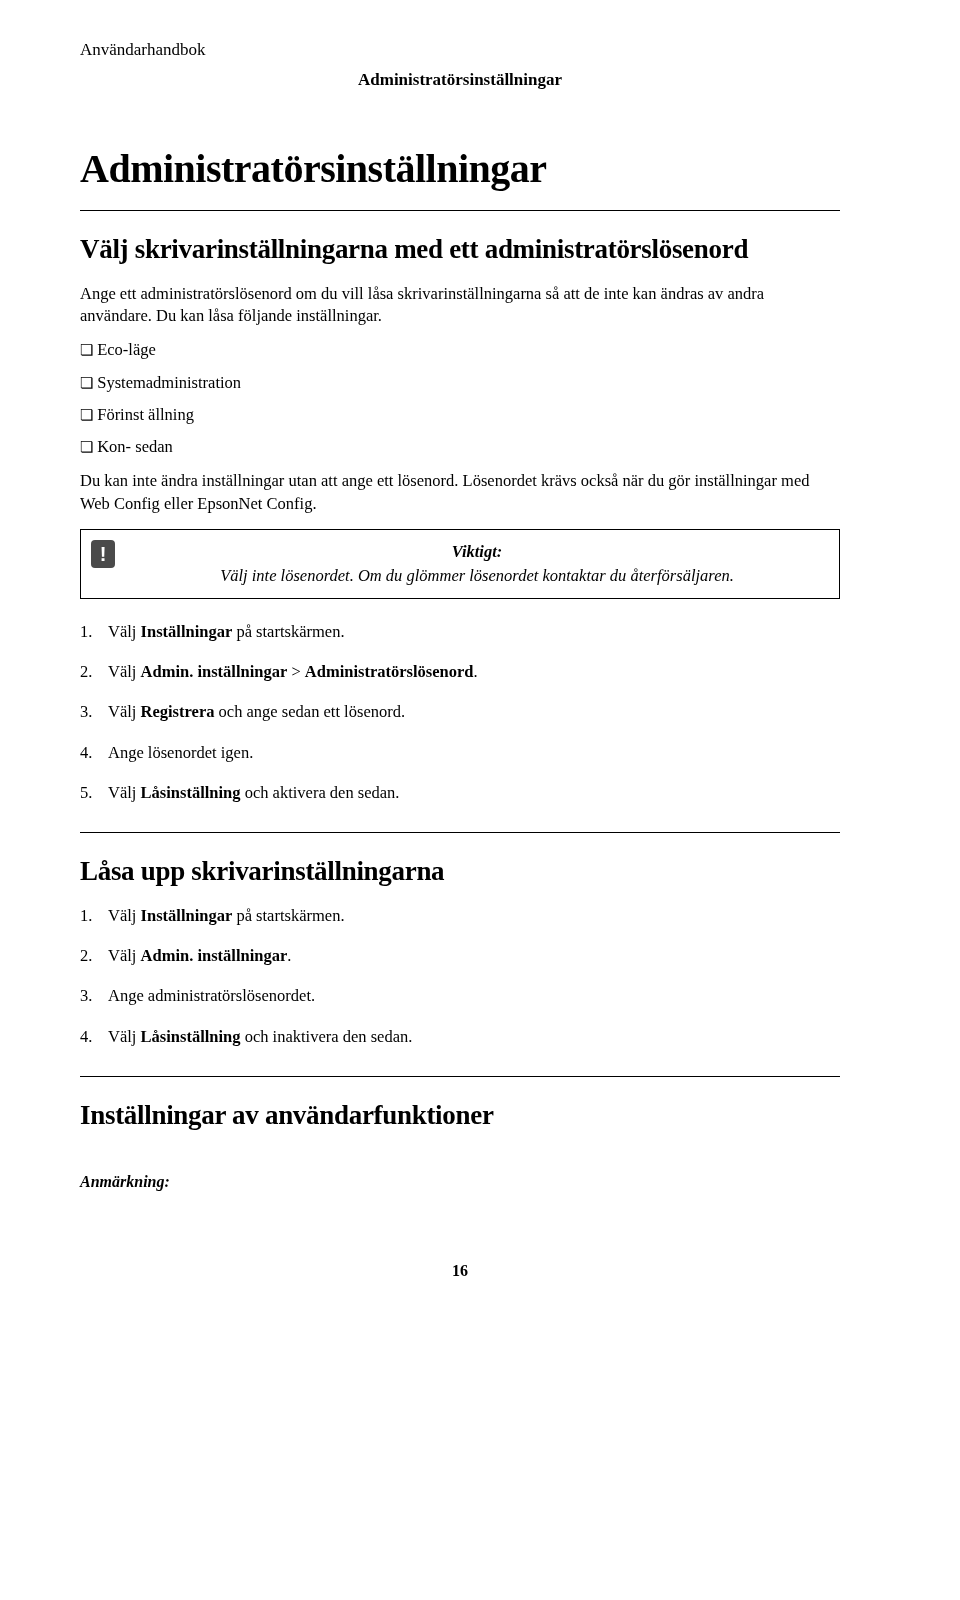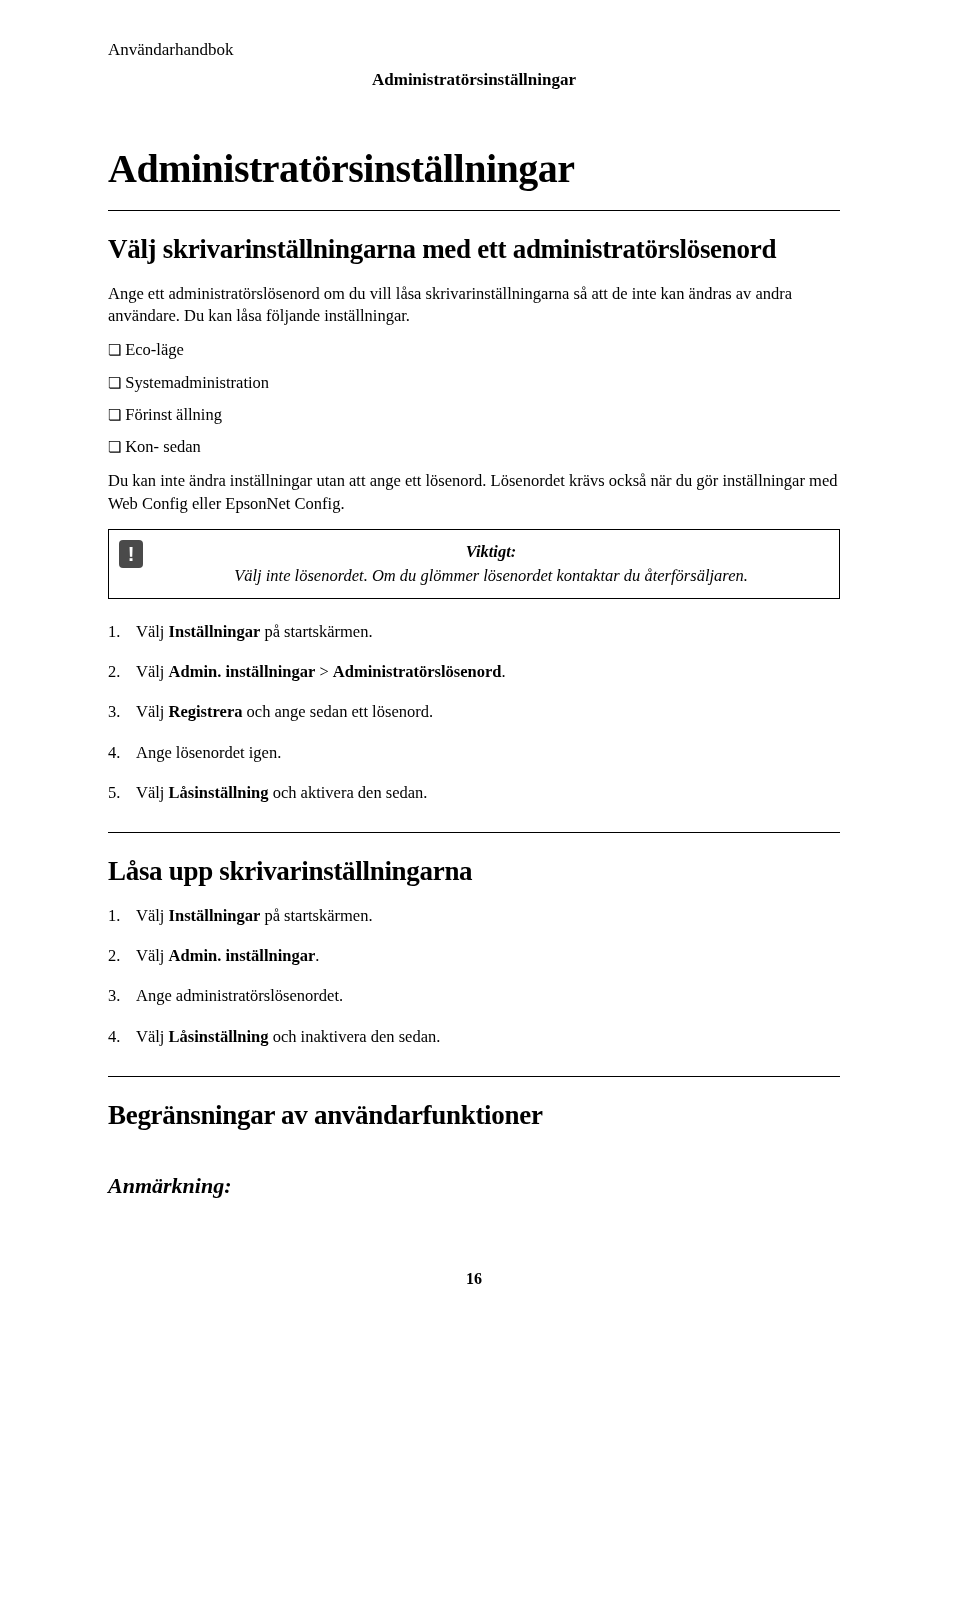--- a/index.html
+++ b/index.html
@@ -6,21 +6,20 @@
     margin: 0;
     padding: 0;
     background: #ffffff;
     font-family: "Minion Pro", "Georgia", "Times New Roman", serif;
     color: #000;
     width: 960px;
   }
   .page {
     padding: 40px 120px 40px 80px;
     box-sizing: border-box;
-    margin-left: 28px;
   }
   .header-left {
     font-size: 17px;
     margin-bottom: 10px;
   }
   .header-center {
     text-align: center;
     font-weight: 600;
     font-size: 17px;
     margin-bottom: 55px;
@@ -110,21 +109,21 @@
   ol.steps li::before {
     content: counter(step) ".";
     position: absolute;
     left: 0;
     top: 0;
   }
   .bold { font-weight: 700; }
   .note-label {
     font-style: italic;
     font-weight: 700;
-    font-size: 22px;
+    font-size: 16px;
     margin: 0;
   }
   .note-body {
     font-style: italic;
     font-size: 16.5px;
     margin: 2px 0 0 0;
   }
   .page-number {
     text-align: center;
     font-weight: 700;
@@ -196,20 +195,20 @@
     </li>
     <li>
       <span>Ange administratörslösenordet.</span>
     </li>
     <li>
       <span>Välj </span><span class="bold">Låsinställning</span><span> och inaktivera den sedan.</span>
     </li>
   </ol>
 
   <hr class="thick">
-  <h2>Begränsningar av användarfunktioner</h2>
+  <h2>Inställningar av användarfunktioner</h2>
 
   <div class="section-gap"></div>
   <p class="note-label">Anmärkning:</p>
 
   <div class="page-number">16</div>
 
 </div>
 
 </body></html>

